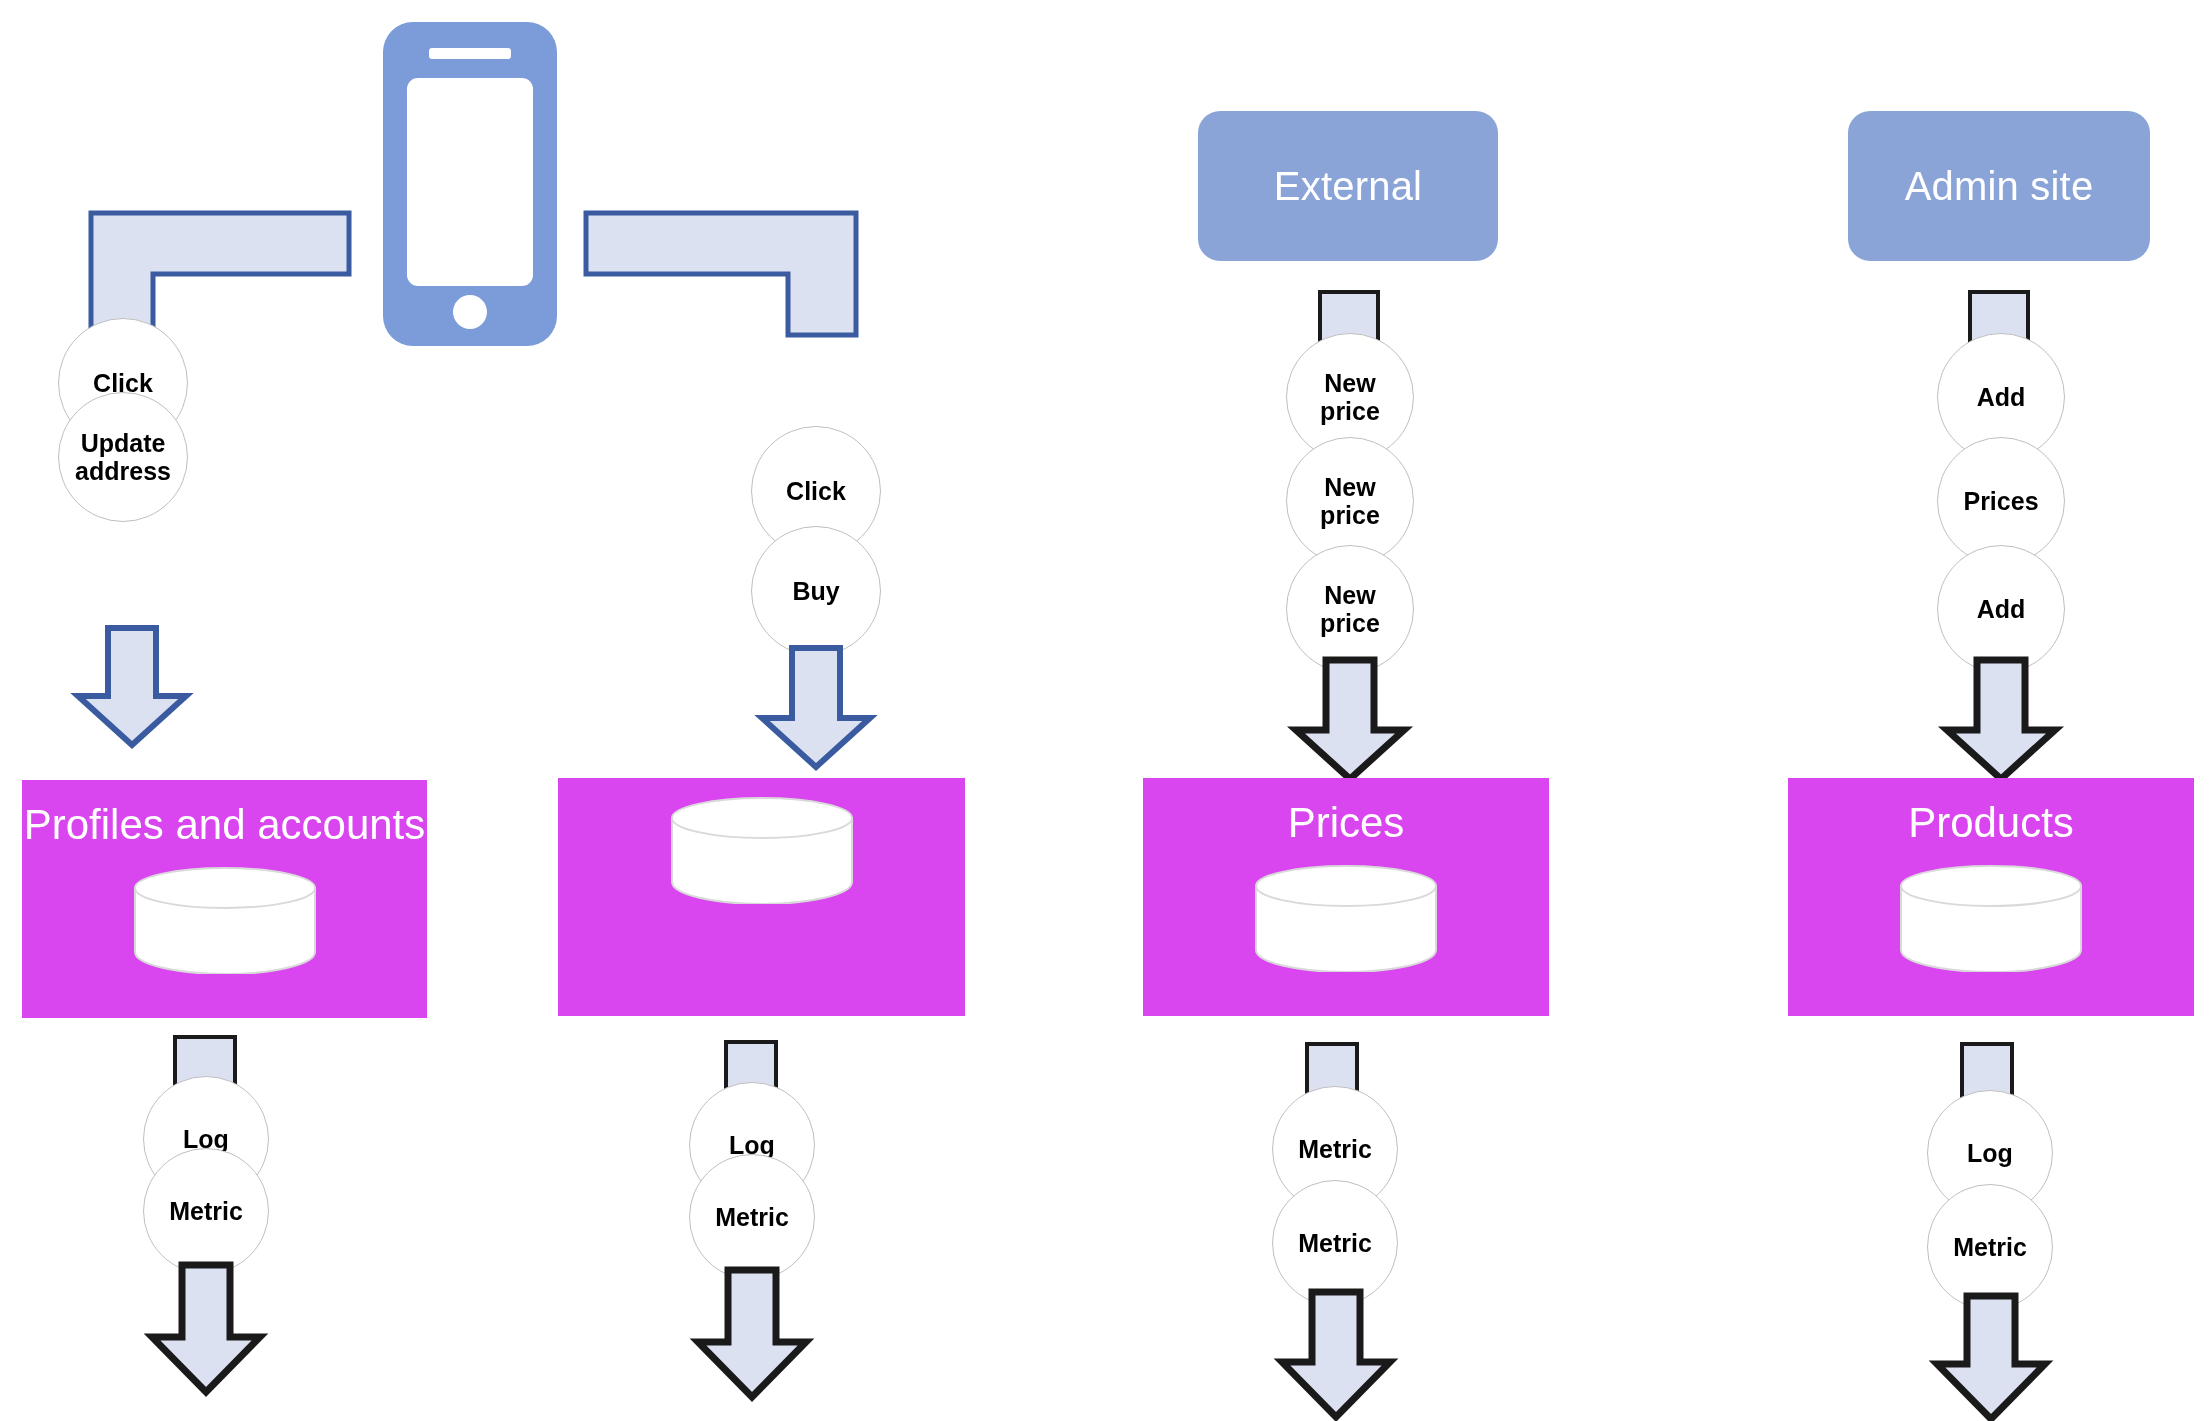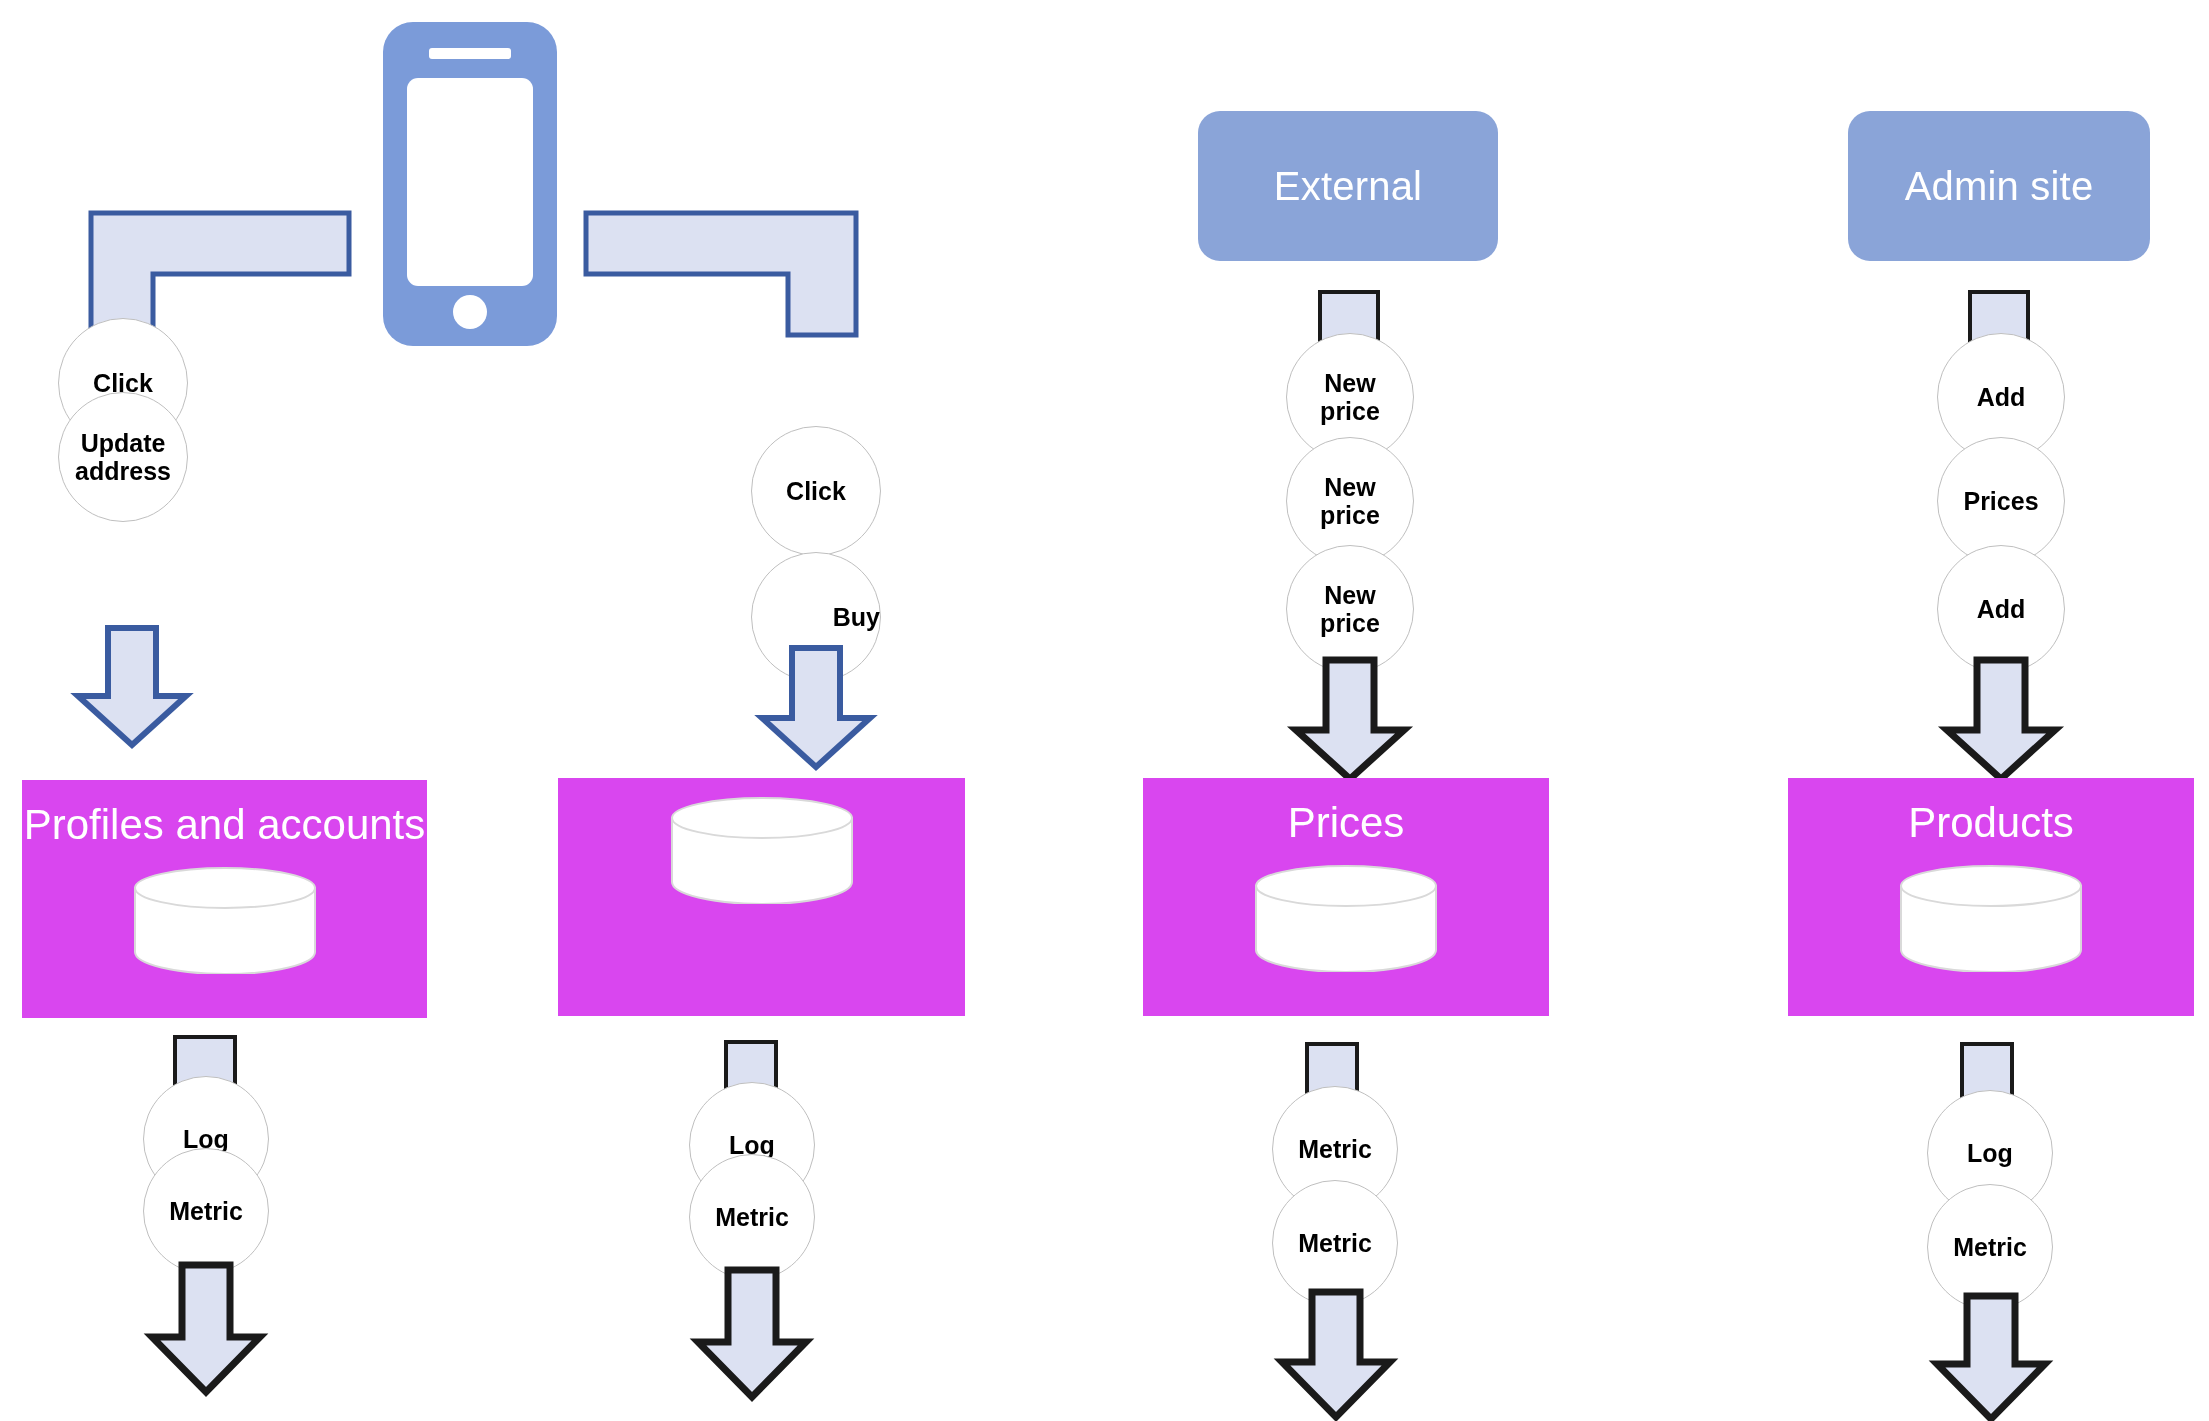--- a/index.html
+++ b/index.html
@@ -159,21 +159,21 @@
 
   <div class="arrow-wrap" style="left:142px; top:1265px; width:128px; height:130px;">
     <svg width="128" height="130" viewBox="0 0 128 130">
       <path d="M40 0 V72 H10 L64 127 L118 72 H88 V0 Z" fill="#DCE1F2" stroke="#1a1a1a" stroke-width="7" stroke-linejoin="miter"></path>
     </svg>
   </div>
 
   <div class="pcircle" style="left:751px; top:426px; width:130px; height:130px; font-size:25px;">
     <span>Click</span>
   </div>
-  <div class="pcircle" style="left:751px; top:552px; width:130px; height:130px; font-size:25px;justify-content:flex-end;">
+  <div class="pcircle" style="left:751px; top:526px; width:130px; height:130px; font-size:25px;">
     <span>Buy</span>
   </div>
   <div class="arrow-wrap" style="left:752px; top:648px; width:128px; height:122px;">
     <svg width="128" height="122" viewBox="0 0 128 122">
       <path d="M40 0 V70 H10 L64 119 L118 70 H88 V0 Z" fill="#DCE1F2" stroke="#3A5BA0" stroke-width="6" stroke-linejoin="miter"></path>
     </svg>
   </div>
   <div class="db-panel" style="left:558px; top:778px; width:407px; height:238px;">
     <div class="db-cylinder">
       <svg width="184" height="108" viewBox="0 0 184 108">

